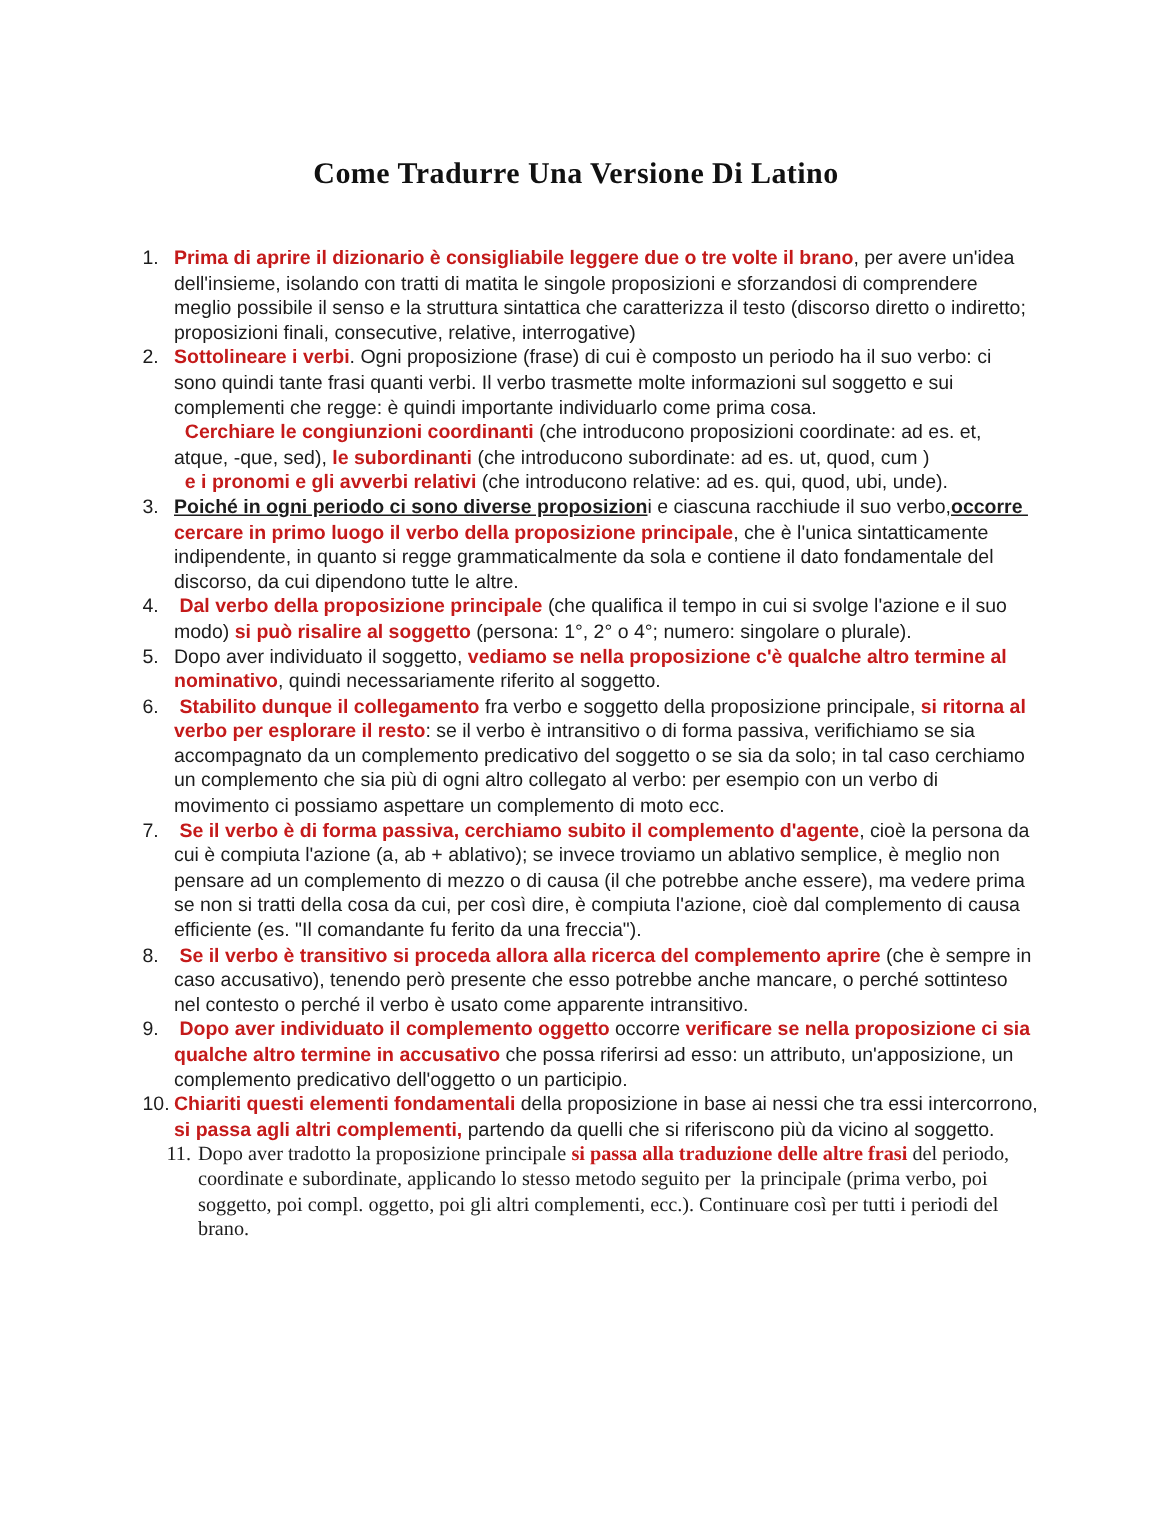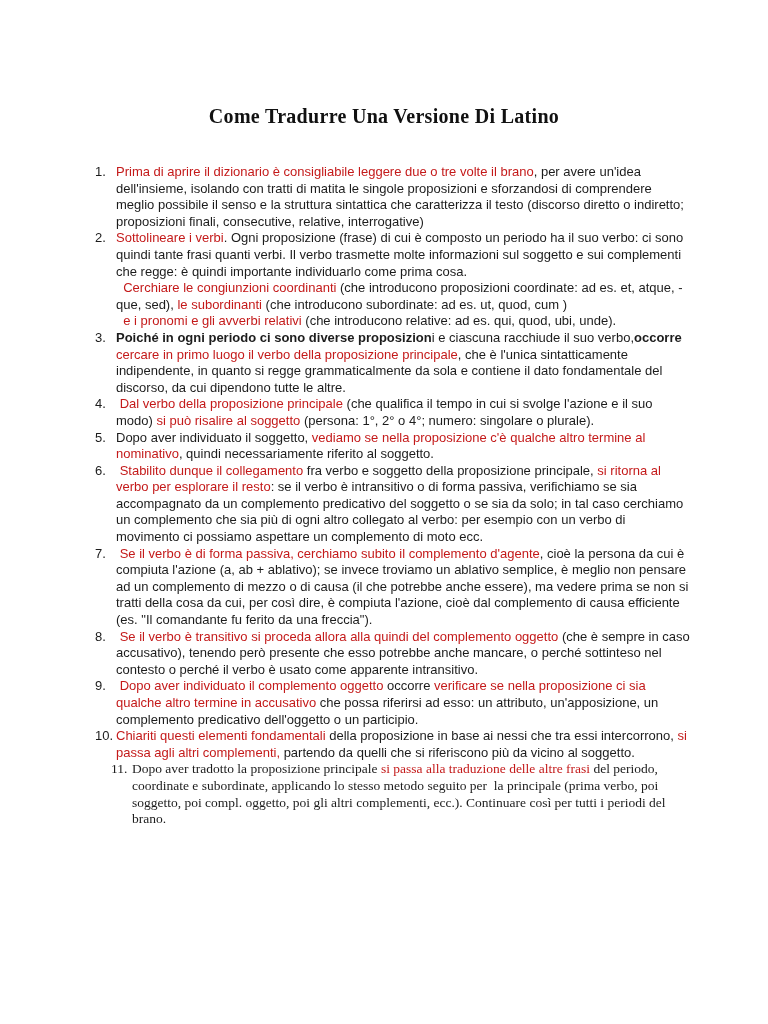--- a/index.html
+++ b/index.html
@@ -52,22 +52,22 @@
     font-family: "Liberation Sans", sans-serif;
     font-size: 13px;
     line-height: 16.6px;
   }
   .serif {
     font-family: "Liberation Serif", serif;
     font-size: 13.5px;
     line-height: 16.6px;
     margin-left: 16px;
   }
-  .red  { color: var(--accent); font-weight: normal; }
-  .bold { font-weight: bold; color: var(--ink); }
+  .red  { color: var(--accent); font-weight: bold; }
+  .bold { font-weight: bold; color: var(--ink); text-decoration: underline; }
   .plain { color: var(--ink); text-align: center; }
 </style>
 </head>
 <body>
 
 <div class="doc">
   <h1 class="title">Come Tradurre Una Versione Di Latino</h1>
   <div class="list">
       <div class="item sans">
         <span class="num">1.</span>
@@ -92,21 +92,21 @@
       <div class="item sans">
         <span class="num">6.</span>
         <span class="body"><span class="red"> Stabilito dunque il collegamento </span><span class="plain">fra verbo e soggetto della proposizione principale, </span><span class="red">si ritorna al verbo per esplorare il resto</span><span class="plain">: se il verbo è intransitivo o di forma passiva, verifichiamo se sia accompagnato da un complemento predicativo del soggetto o se sia da solo; in tal caso cerchiamo un complemento che sia più di ogni altro collegato al verbo: per esempio con un verbo di movimento ci possiamo aspettare un complemento di moto ecc.</span></span>
       </div>
       <div class="item sans">
         <span class="num">7.</span>
         <span class="body"><span class="red"> Se il verbo è di forma passiva, cerchiamo subito il complemento d'agente</span><span class="plain">, cioè la persona da cui è compiuta l'azione (a, ab + ablativo); se invece troviamo un ablativo semplice, è meglio non pensare ad un complemento di mezzo o di causa (il che potrebbe anche essere), ma vedere prima se non si tratti della cosa da cui, per così dire, è compiuta l'azione, cioè dal complemento di causa efficiente (es. "Il comandante fu ferito da una freccia").</span></span>
       </div>
       <div class="item sans">
         <span class="num">8.</span>
-        <span class="body"><span class="red"> Se il verbo è transitivo si proceda allora alla quindi del complemento oggetto </span><span class="plain">(che è sempre in caso accusativo), tenendo però presente che esso potrebbe anche mancare, o perché sottinteso nel contesto o perché il verbo è usato come apparente intransitivo.</span></span>
+        <span class="body"><span class="red"> Se il verbo è transitivo si proceda allora alla ricerca del complemento aprire </span><span class="plain">(che è sempre in caso accusativo), tenendo però presente che esso potrebbe anche mancare, o perché sottinteso nel contesto o perché il verbo è usato come apparente intransitivo.</span></span>
       </div>
       <div class="item sans">
         <span class="num">9.</span>
         <span class="body"><span class="red"> Dopo aver individuato il complemento oggetto </span><span class="plain">occorre </span><span class="red">verificare se nella proposizione ci sia qualche altro termine in accusativo </span><span class="plain">che possa riferirsi ad esso: un attributo, un'apposizione, un complemento predicativo dell'oggetto o un participio.</span></span>
       </div>
       <div class="item sans">
         <span class="num">10.</span>
         <span class="body"><span class="red">Chiariti questi elementi fondamentali </span><span class="plain">della proposizione in base ai nessi che tra essi intercorrono, </span><span class="red">si passa agli altri complementi, </span><span class="plain">partendo da quelli che si riferiscono più da vicino al soggetto.</span></span>
       </div>
       <div class="item serif">

